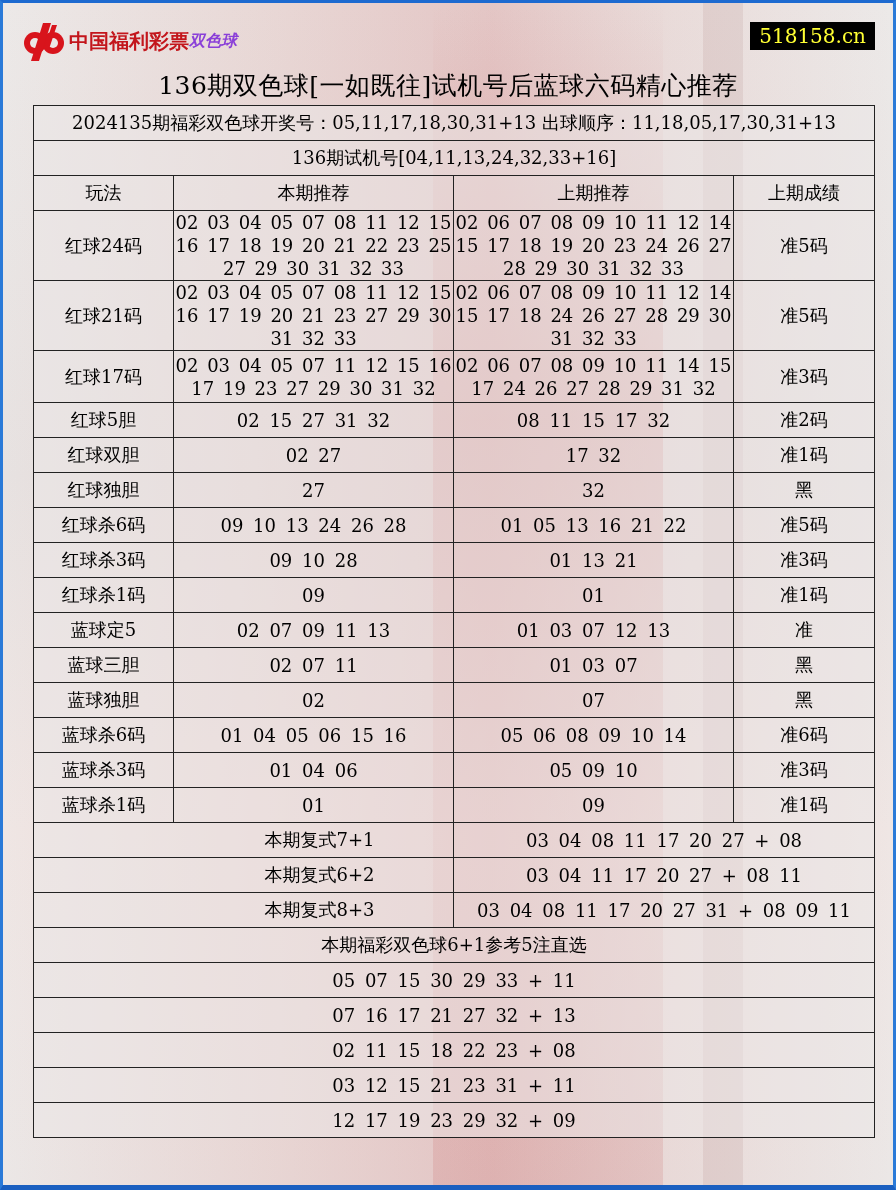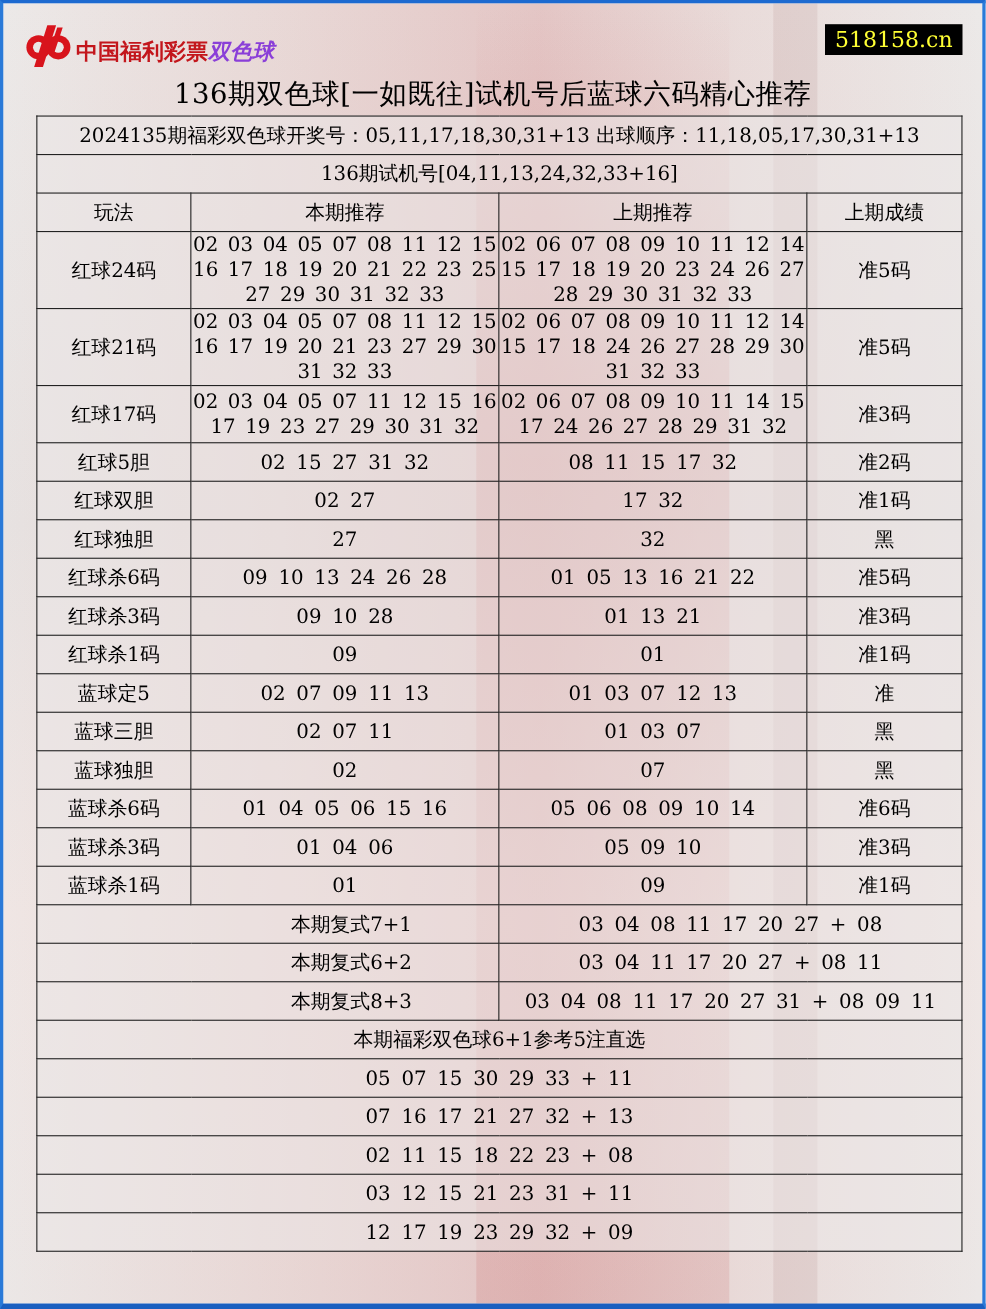--- a/index.html
+++ b/index.html
@@ -14,24 +14,24 @@
     border-left: 3px solid #2a7ad8; border-right: 3px solid #2a7ad8;
     border-top: 3px solid #1d6ad0; border-bottom: 5px solid #1a5fc0;
     background:
       linear-gradient(90deg, rgba(225,215,215,0.0) 0%, rgba(200,60,50,0.10) 30%, rgba(190,40,40,0.18) 55%, rgba(200,60,50,0.08) 75%, rgba(225,215,215,0) 100%),
       linear-gradient(180deg, #ece9e8 0%, #e7e2e1 40%, #efe6e4 70%, #ebe7e6 100%);
     overflow: hidden;
   }
   .bg-deco-1 { position:absolute; left:430px; top:0; width:230px; height:1190px;
     background: linear-gradient(180deg, rgba(180,30,30,0.0) 0%, rgba(190,40,40,0.18) 35%, rgba(200,60,60,0.10) 70%, rgba(180,40,40,0.12) 100%); }
   .bg-deco-2 { position:absolute; left:700px; top:0; width:40px; height:1190px; background: rgba(120,40,40,0.08); }
-  .logo { position:absolute; left:18px; top:18px; display:flex; align-items:flex-end; }
+  .logo { position:absolute; left:18px; top:18px; display:flex; align-items:center; }
   .logo-mark { width:46px; height:40px; position:relative; }
   .logo-text { font-family: "DejaVu Sans", "Liberation Sans", sans-serif; font-weight:bold; font-size:20px; letter-spacing:0px; color:#c3161c; margin-left:2px; }
-  .logo-text-2 { font-family: "DejaVu Sans", "Liberation Sans", sans-serif; font-weight:bold; font-style:italic; font-size:20px; color:#8a3fd8; }
+  .logo-text-2 { font-family: "DejaVu Sans", "Liberation Sans", sans-serif; font-weight:bold; font-style:italic; font-size:16px; color:#8a3fd8; }
   .site-badge { position:absolute; right:18px; top:19px; background:#000; color:#ffff33;
     font-family: "DejaVu Serif", "Liberation Serif", serif; font-size:20px; padding:3px 9px 3px 9px; line-height:22px; }
   .page-title { position:absolute; left:0; top:62px; width:100%; text-align:center;
     font-size:25px; line-height:42px; letter-spacing:0.5px; }
   table.main {
     position:absolute; left:30px; top:102px; width:841px;
     border-collapse: collapse; table-layout: fixed;
     background: rgba(235,232,232,0.55);
   }
   table.main td {

